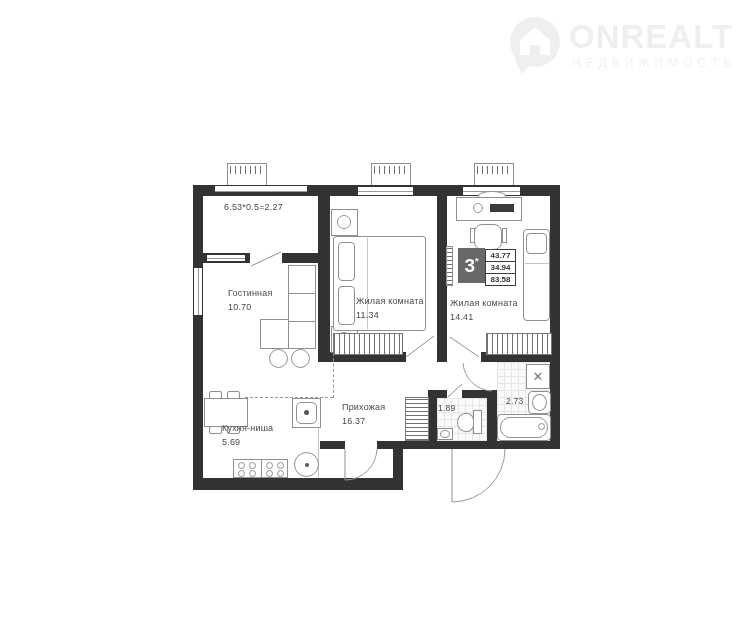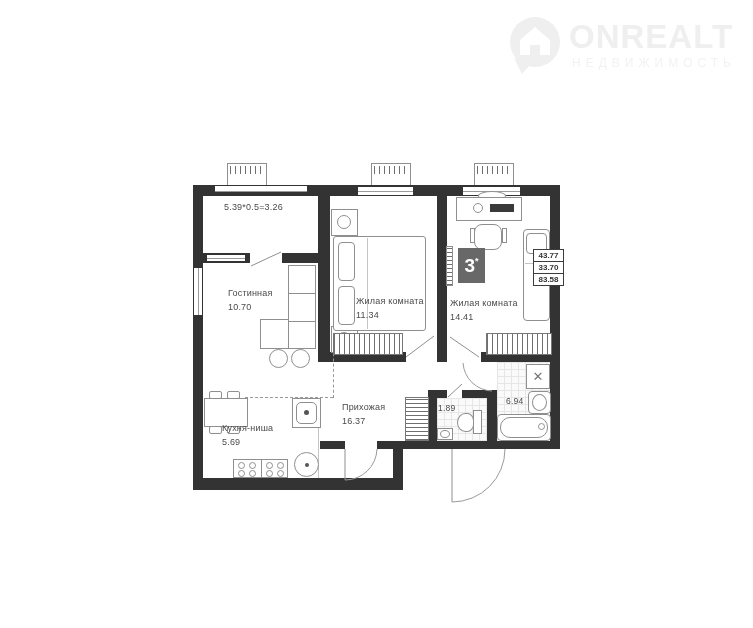--- a/index.html
+++ b/index.html
@@ -22,21 +22,21 @@
   .hatchH{background-image:repeating-linear-gradient(0deg,#6f6f6f 0 1px,transparent 1px 4px);}
   .dashH{position:absolute;border-top:1px dashed #9a9a9a;}
   .dashV{position:absolute;border-left:1px dashed #9a9a9a;}
   .thinline{position:absolute;background:#9a9a9a;}
   .ltline{position:absolute;background:#c4c4c4;}
   .burner{position:absolute;width:7px;height:7px;border:1px solid #8f8f8f;border-radius:50%;box-sizing:border-box;}
   .infoDark{position:absolute;left:458px;top:248px;width:27px;height:35px;background:#686868;
             color:#fff;display:flex;align-items:center;justify-content:center;
             font-weight:bold;font-size:19px;}
   .infoDark sup{font-size:9px;margin-top:-9px;}
-  .infoRows{position:absolute;left:485px;top:250px;width:31px;margin-left:48px;}
+  .infoRows{position:absolute;left:485px;top:250px;width:31px;}
   .infoRows div{height:11px;border:1px solid #3c3c3c;margin-top:-1px;background:#fff;
                 font-size:8px;font-weight:bold;color:#333;display:flex;align-items:center;justify-content:center;}
   .brand{position:absolute;left:64px;top:6px;font-size:33px;font-weight:bold;color:#f0eff0;letter-spacing:1px;}
   .brandSub{position:absolute;left:67px;top:44px;font-size:12px;color:#f3f2f3;letter-spacing:5px;}
   svg{position:absolute;left:0;top:0;}
 </style>
 </head>
 <body>
 
 <div id="canvas">
@@ -123,21 +123,21 @@
   <div class="furn" style="left:526px;top:233px;width:21px;height:21px;border-radius:4px;"></div>
   <div class="furn hatchV" style="left:486px;top:333px;width:66px;height:22px;border-color:#777;"></div>
   <div class="furn hatchH" style="left:446px;top:246px;width:7px;height:40px;"></div>
 
   <div class="infoDark">
     <span>3</span>
       <sup>*</sup>
   </div>
   <div class="infoRows">
     <div>43.77</div>
-    <div>33.70</div>
+    <div>34.94</div>
     <div>83.58</div>
   </div>
 
   <div class="furn" style="left:288px;top:265px;width:28px;height:84px;">
     <div class="thinline" style="left:0;top:27px;width:26px;height:1px;background:#8f8f8f;"></div>
     <div class="thinline" style="left:0;top:55px;width:26px;height:1px;background:#8f8f8f;"></div>
   </div>
   <div class="furn" style="left:260px;top:319px;width:29px;height:30px;"></div>
   <div class="furn round" style="left:269px;top:349px;width:19px;height:19px;"></div>
   <div class="furn round" style="left:291px;top:349px;width:19px;height:19px;"></div>
@@ -188,21 +188,21 @@
     <path d="M450,337 L479,357" stroke="#8f8f8f" fill="none"></path>
     <path d="M448,397 L462,384" stroke="#8f8f8f" fill="none"></path>
     <path d="M463,363 A30,30 0 0 0 492,391" stroke="#9a9a9a" fill="none"></path>
     <path d="M345,449 L345,480" stroke="#8f8f8f" fill="none"></path>
     <path d="M377,449 A32,32 0 0 1 345,480" stroke="#9a9a9a" fill="none"></path>
     <path d="M452,449 L452,502" stroke="#8f8f8f" fill="none"></path>
     <path d="M505,449 A53,53 0 0 1 452,502" stroke="#9a9a9a" fill="none"></path>
   </svg>
 
   <div class="lbl" style="left:224px;top:200px;">
-    <span>5.39*0.5=3.26</span>
+    <span>6.53*0.5=2.27</span>
   </div>
   <div class="lbl" style="left:228px;top:286px;">
     <span>Гостинная</span>
     <span>10.70</span>
   </div>
   <div class="lbl" style="left:356px;top:294px;">
     <span>Жилая комната</span>
     <span>11.34</span>
   </div>
   <div class="lbl" style="left:450px;top:296px;">
@@ -214,16 +214,16 @@
     <span>16.37</span>
   </div>
   <div class="lbl" style="left:222px;top:421px;">
     <span>Кухня-ниша</span>
     <span>5.69</span>
   </div>
   <div class="lbl sm" style="left:438px;top:403px;">
     <span>1.89</span>
   </div>
   <div class="lbl sm" style="left:506px;top:396px;">
-    <span>6.94</span>
+    <span>2.73</span>
   </div>
 
 </div>
 
 </body></html>

